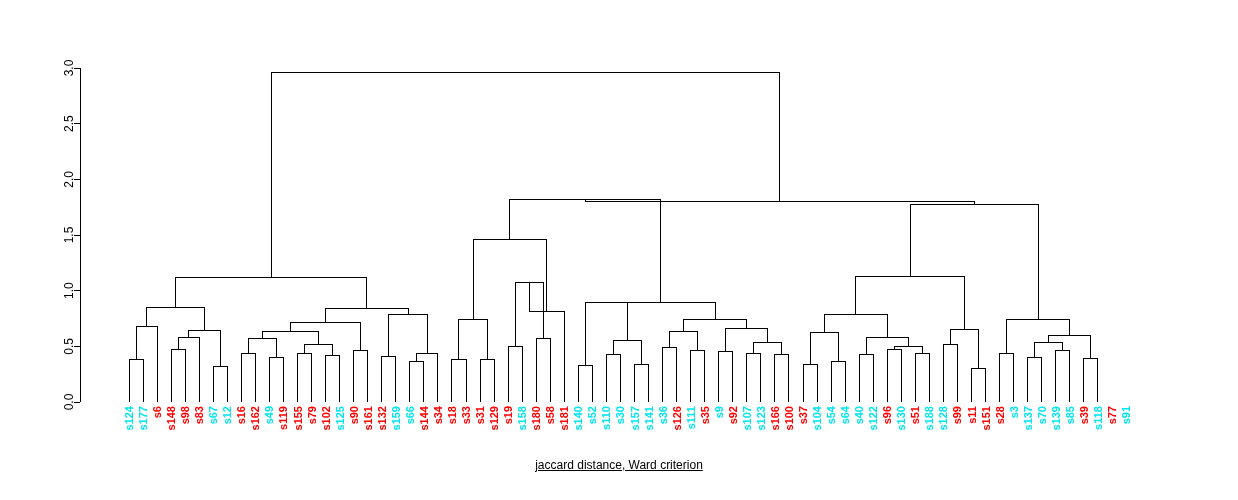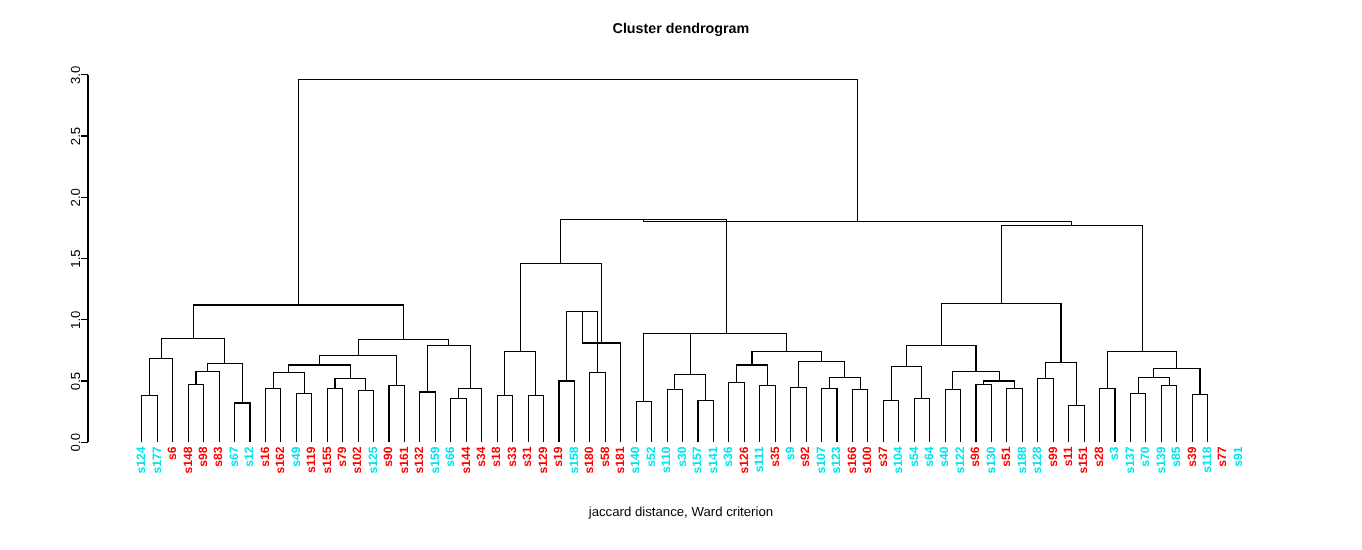--- a/index.html
+++ b/index.html
@@ -34,30 +34,30 @@
   }
   .plot-xlab {
     position: absolute;
     left: 0;
     top: 458px;
     width: 1238px;
     text-align: center;
     font-size: 12px;
     font-weight: normal;
     color: #000000;
+    text-decoration: underline;
   }
   svg { display: block; }
   text { font-family: "Liberation Sans", sans-serif; }
 </style>
 </head>
 <body>
 
 <div id="plot-root">
 
-  <div class="plot-title">Cluster dendrogram</div>
 
   <svg id="dendro-svg" width="1238" height="500">
     <g id="axis-layer">
         <line x1="80" y1="402" x2="80" y2="68" stroke="#000000" stroke-width="1" shape-rendering="crispEdges"></line>
         <line x1="74" y1="402" x2="80" y2="402" stroke="#000000" stroke-width="1" shape-rendering="crispEdges"></line>
         <text x="69" y="402" text-anchor="middle" dominant-baseline="central" font-size="12" fill="#000000" transform="rotate(-90 69 402)">0.0</text>
         <line x1="74" y1="346.3333333333333" x2="80" y2="346.3333333333333" stroke="#000000" stroke-width="1" shape-rendering="crispEdges"></line>
         <text x="69" y="346.3333333333333" text-anchor="middle" dominant-baseline="central" font-size="12" fill="#000000" transform="rotate(-90 69 346.3333333333333)">0.5</text>
         <line x1="74" y1="290.6666666666667" x2="80" y2="290.6666666666667" stroke="#000000" stroke-width="1" shape-rendering="crispEdges"></line>
         <text x="69" y="290.6666666666667" text-anchor="middle" dominant-baseline="central" font-size="12" fill="#000000" transform="rotate(-90 69 290.6666666666667)">1.0</text>

